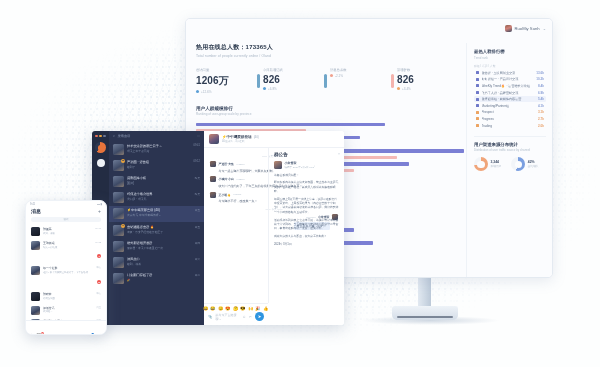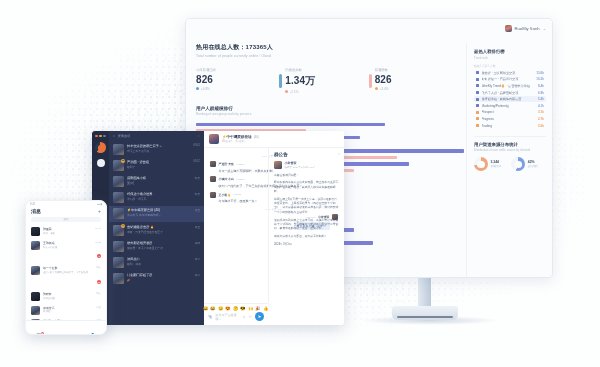--- a/index.html
+++ b/index.html
@@ -311,31 +311,39 @@
           <span class="chev">⌄</span>
         </div>
       </div>
 
       <div class="dash-body">
         <div class="dash-title">热用在线总人数：173365人</div>
         <div class="dash-sub">Total number of people currently online / Oland</div>
 
         <div class="kpi-row" id="kpiRow">
             <div class="kpi">
+              <div class="kpi-label">总访问量</div>
+              <div class="kpi-value">1206万</div>
+              <div class="kpi-delta">
+                <span class="kpi-dot" style="background: rgb(91, 159, 214);"></span>
+                <span>+12.6%</span>
+              </div>
+              <div class="kpi-bar" style="background: rgb(111, 166, 201);"></div>
+            </div>
+            <div class="kpi">
               <div class="kpi-label">今日新增活跃</div>
               <div class="kpi-value">826</div>
               <div class="kpi-delta">
                 <span class="kpi-dot" style="background: rgb(91, 159, 214);"></span>
                 <span>+6.8%</span>
               </div>
               <div class="kpi-bar" style="background: rgb(111, 166, 201);"></div>
             </div>
             <div class="kpi">
               <div class="kpi-label">消息总条数</div>
-              <div class="kpi-value">1.34万</div>
               <div class="kpi-delta">
                 <span class="kpi-dot" style="background: rgb(240, 161, 143);"></span>
                 <span>-2.1%</span>
               </div>
               <div class="kpi-bar" style="background: rgb(244, 179, 173);"></div>
             </div>
             <div class="kpi">
               <div class="kpi-label">新增群数</div>
               <div class="kpi-value">826</div>
               <div class="kpi-delta">

